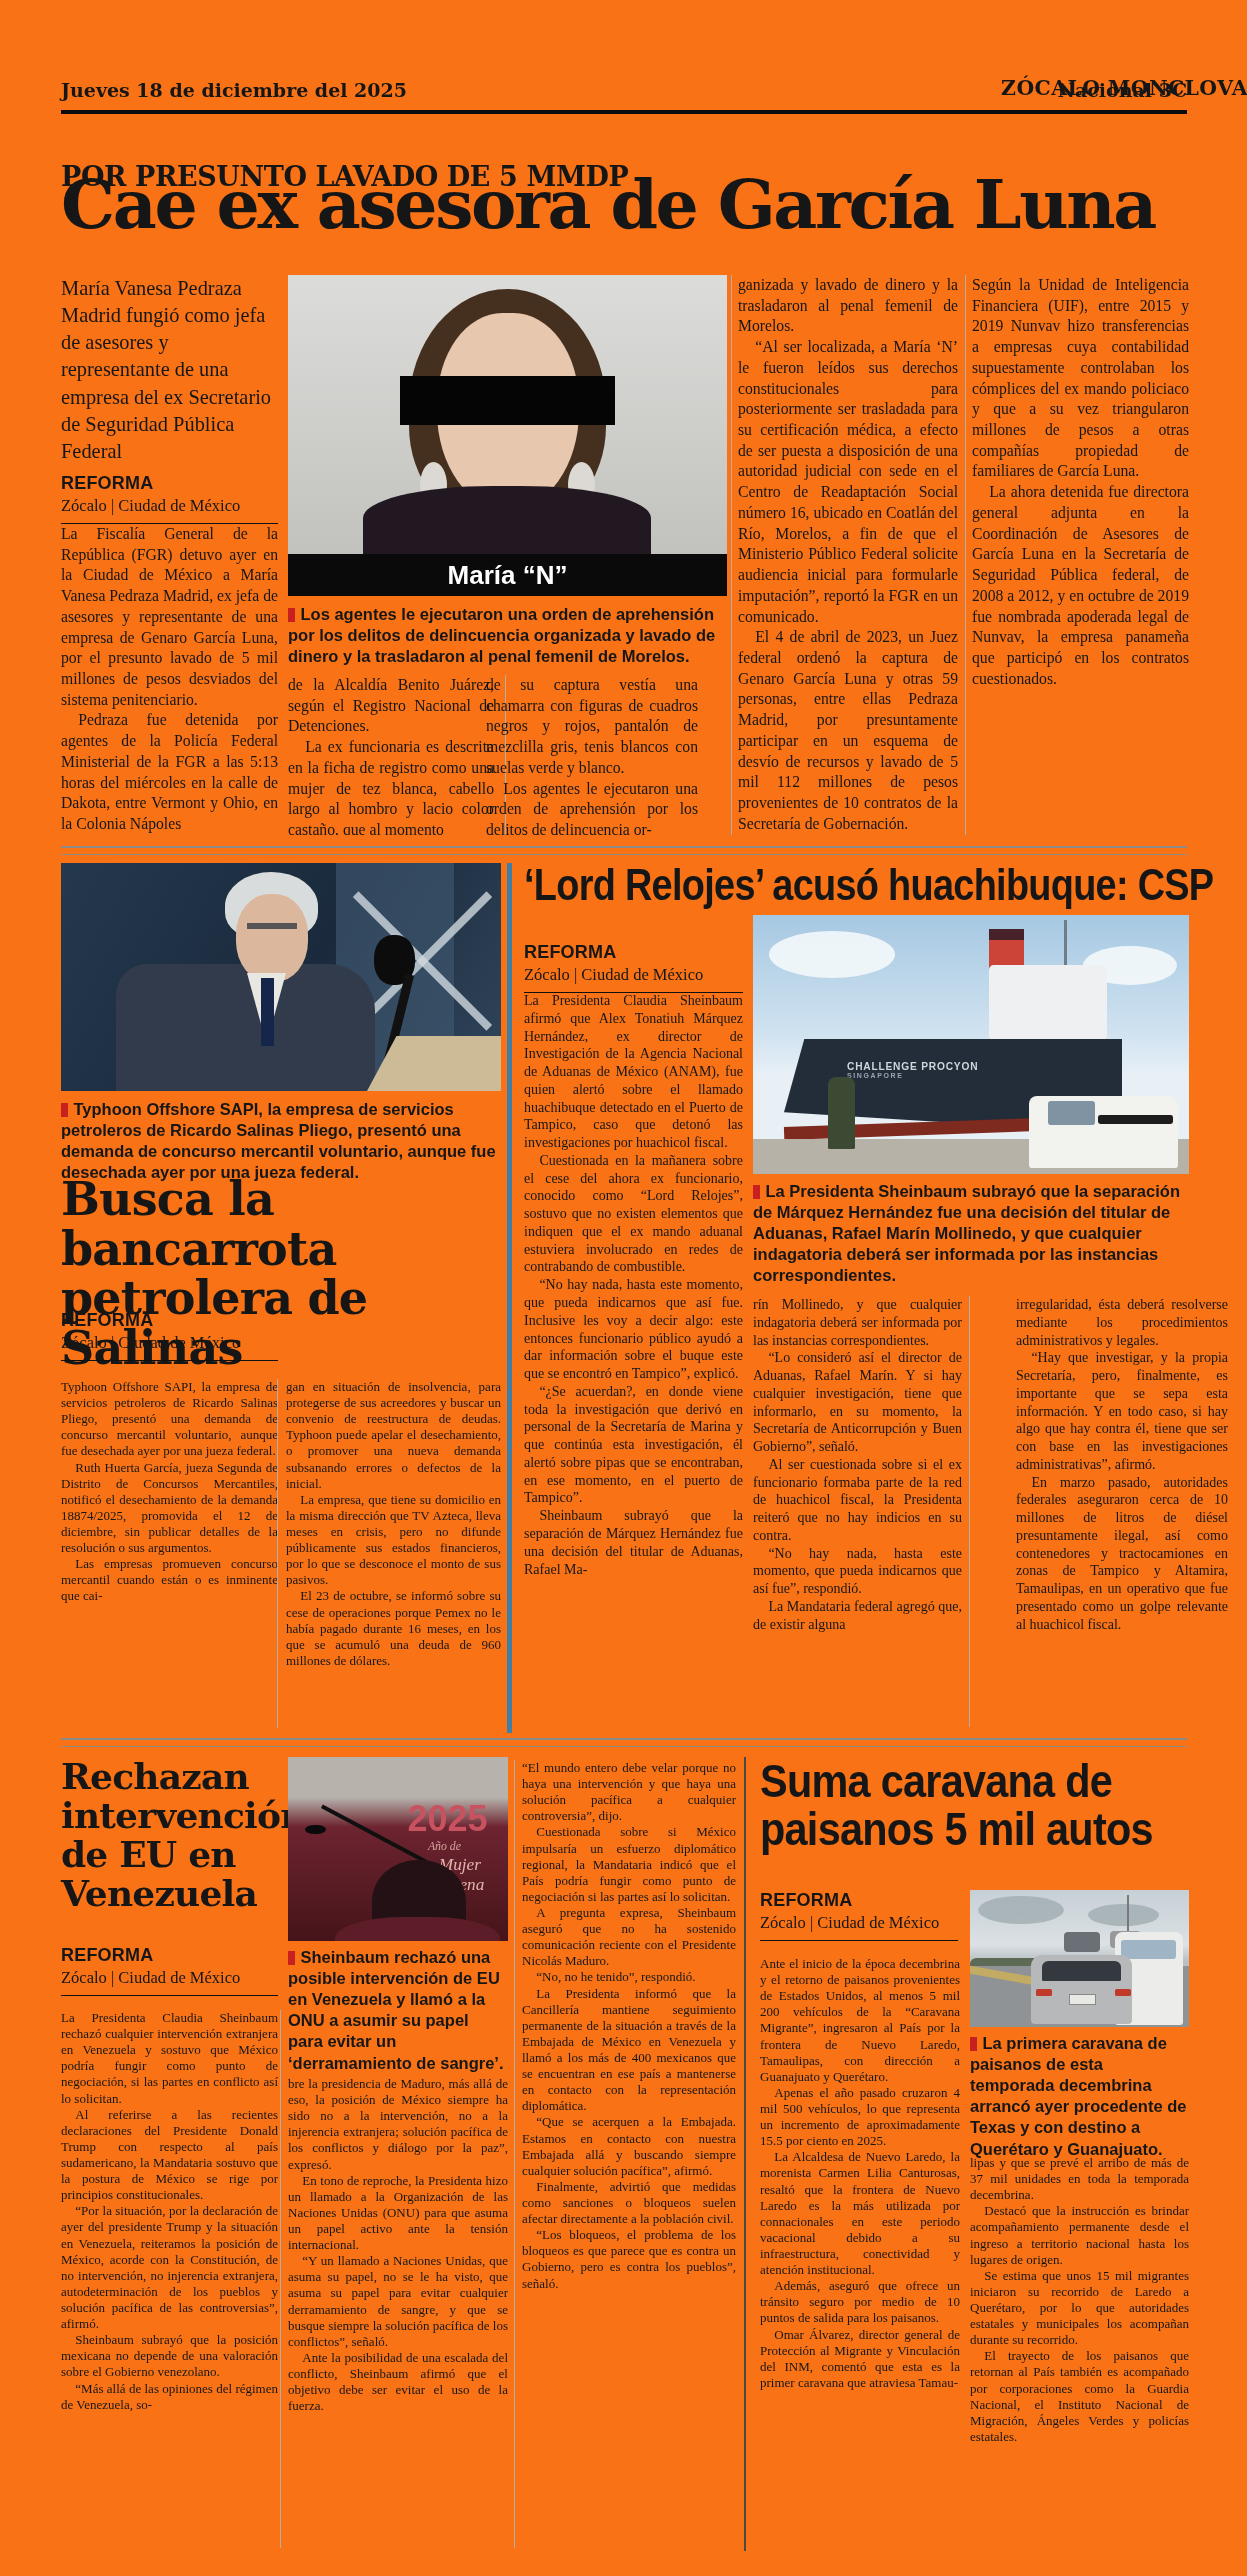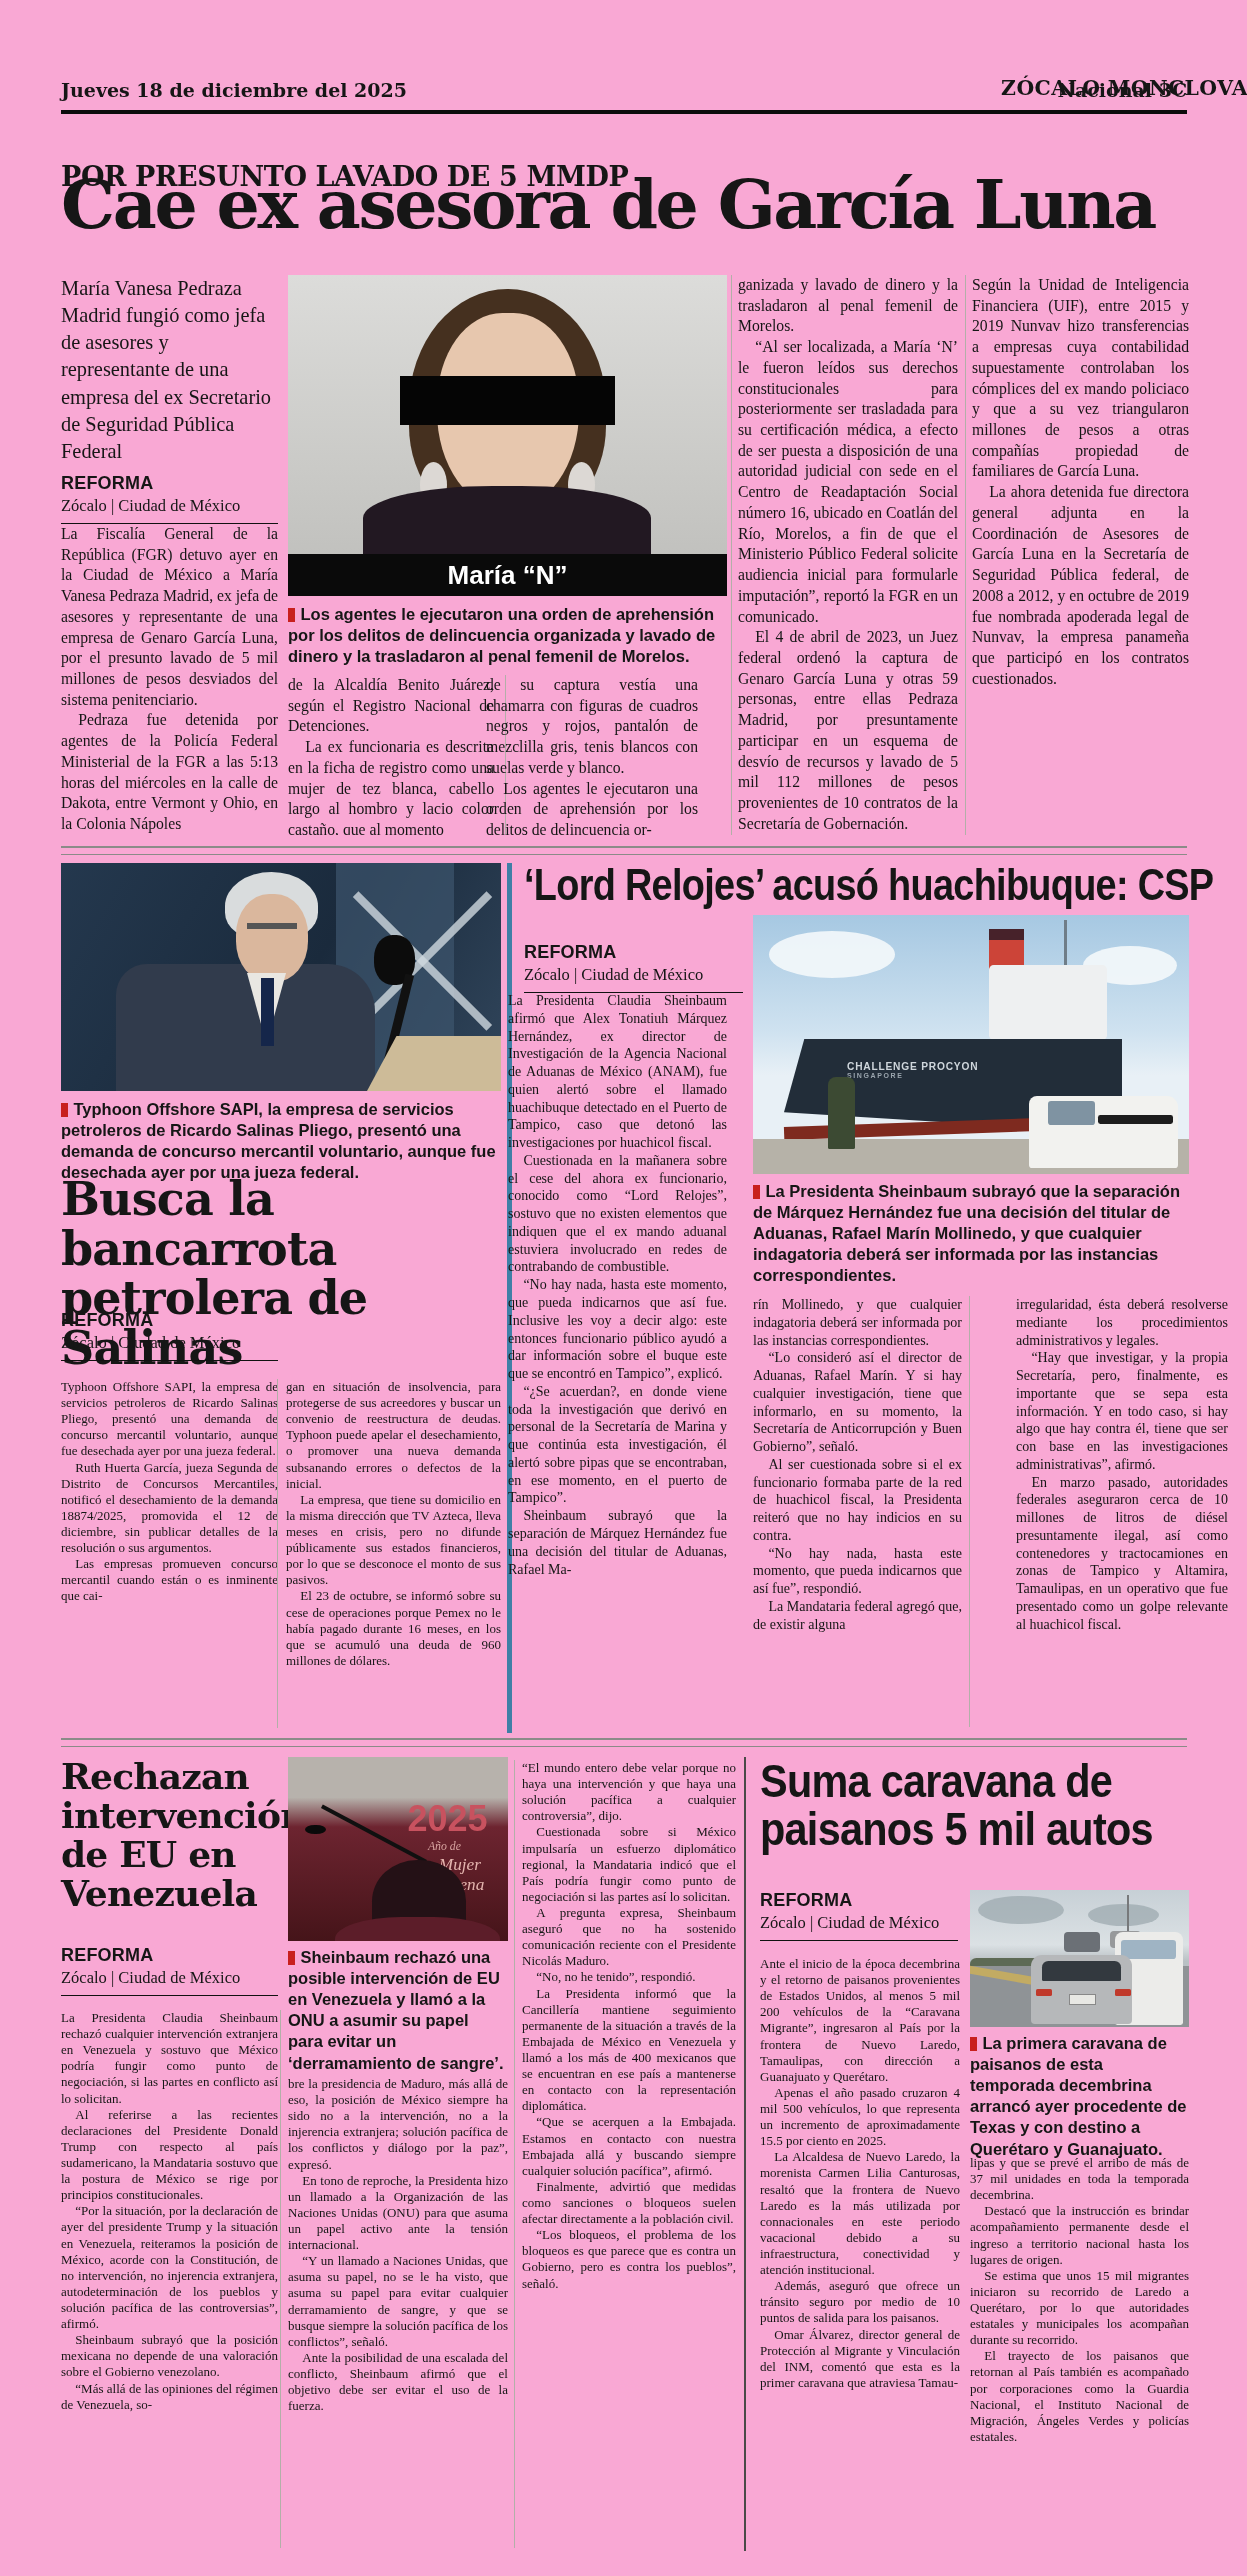--- a/index.html
+++ b/index.html
@@ -1,16 +1,16 @@
 <!DOCTYPE html>
 <html lang="es" style="font-size:12.6px"><head>
 <meta charset="utf-8">
 <style>
   html,body{margin:0;padding:0;background:#e9e7e2;}
-  .page{position:relative;width:1248px;height:2576px;background:#f9a8d4;overflow:hidden;
+  .page{position:relative;width:1248px;height:2576px;background:#f97316;overflow:hidden;
         font-family:"Liberation Serif",serif;color:#161616;text-decoration:underline;}
   .abs{position:absolute;}
 
   
   .hdr-date,.hdr-section{font-family:"DejaVu Serif",serif;font-weight:700;font-size:19px;}
   .hdr-masthead{font-family:"DejaVu Serif",serif;font-weight:800;font-size:20.4px;letter-spacing:0.4px;text-align:right;}
   .hdr-rule{background:#0c0c0c;height:3.9px;}
 
   
   .kicker{font-family:"DejaVu Serif",serif;font-weight:900;font-size:27px;letter-spacing:-0.4px;}
@@ -205,21 +205,21 @@
 
   <div class="abs vblue" style="left:507px;top:863px;height:870px;"></div>
 
   <div class="abs h-sans" style="left:524px;top:862px;width:786px;font-size:44px;">
     <span class="squeeze">‘Lord Relojes’ acusó huachibuque: CSP</span>
   </div>
   <div class="abs byline" style="left:524px;top:942px;width:219px;">
     <div class="src">REFORMA</div>
     <div class="dl">Zócalo | Ciudad de México</div>
   </div>
-  <div class="abs bodycol fs18" style="left:508px;top:992px;width:219px;height:734px;">
+  <div class="abs bodycol fs18" style="left:524px;top:992px;width:219px;height:734px;">
       <p>La Presidenta Claudia Sheinbaum afirmó que Alex Tonatiuh Márquez Hernández, ex director de Investigación de la Agencia Nacional de Aduanas de México (ANAM), fue quien alertó sobre el llamado huachibuque detectado en el Puerto de Tampico, caso que detonó las investigaciones por huachicol fiscal.</p>
       <p>Cuestionada en la mañanera sobre el cese del ahora ex funcionario, conocido como “Lord Relojes”, sostuvo que no existen elementos que indiquen que el ex mando aduanal estuviera involucrado en redes de contrabando de combustible.</p>
       <p>“No hay nada, hasta este momento, que pueda indicarnos que así fue. Inclusive les voy a decir algo: este entonces funcionario público ayudó a dar información sobre el buque este que se encontró en Tampico”, explicó.</p>
       <p>“¿Se acuerdan?, en donde viene toda la investigación que derivó en personal de la Secretaría de Marina y que continúa esta investigación, él alertó sobre pipas que se encontraban, en ese momento, en el puerto de Tampico”.</p>
       <p>Sheinbaum subrayó que la separación de Márquez Hernández fue una decisión del titular de Aduanas, Rafael Ma-</p>
     </div>
 
   <div class="abs caption" style="left:753px;top:1181px;width:436px;">
     <span class="cap-bullet"></span><span>La Presidenta Sheinbaum subrayó que la separación de Márquez Hernández fue una decisión del titular de Aduanas, Rafael Marín Mollinedo, y que cualquier indagatoria deberá ser informada por las instancias correspondientes.</span>
   </div>

